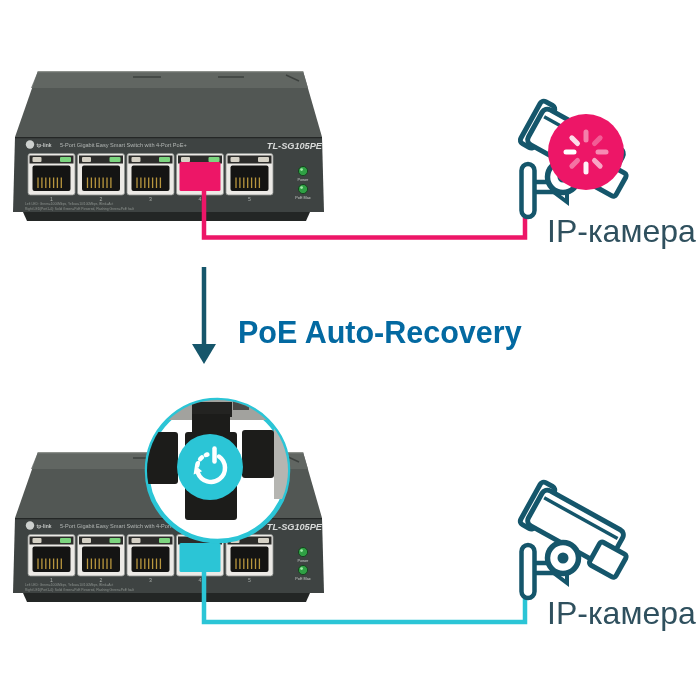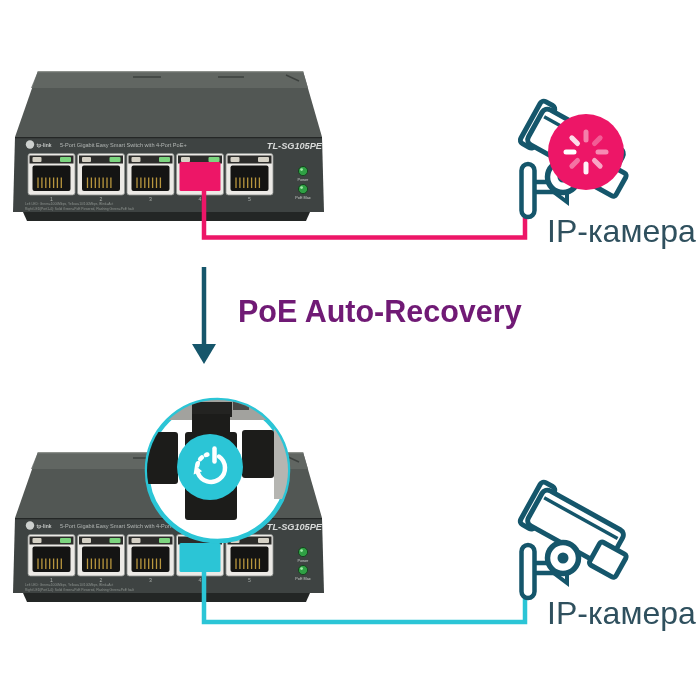--- a/index.html
+++ b/index.html
@@ -1,20 +1,20 @@
 <!DOCTYPE html>
 <html><head>
 <meta charset="utf-8">
 <style>
   html,body{margin:0;padding:0;background:#fff;}
   .stage{position:relative;width:700px;height:700px;background:#ffffff;overflow:hidden;
          font-family:"Liberation Sans", sans-serif;}
   .stage svg{position:absolute;left:0;top:0;}
-  .heading{position:absolute;left:238px;top:294px;font-size:30.5px;font-weight:bold;
-           color:#701a75;letter-spacing:0;white-space:nowrap;}
+  .heading{position:absolute;left:238px;top:315px;font-size:30.5px;font-weight:bold;
+           color:#0369a1;letter-spacing:0;white-space:nowrap;}
   .cam-label{position:absolute;left:547px;font-size:32px;color:#2F505E;white-space:nowrap;}
   .cam-label.top{top:213px;}
   .cam-label.bottom{top:595px;}
   .sw-text{font-family:"Liberation Sans", sans-serif;}
 </style>
 </head>
 <body>
 
 <div class="stage">
 

